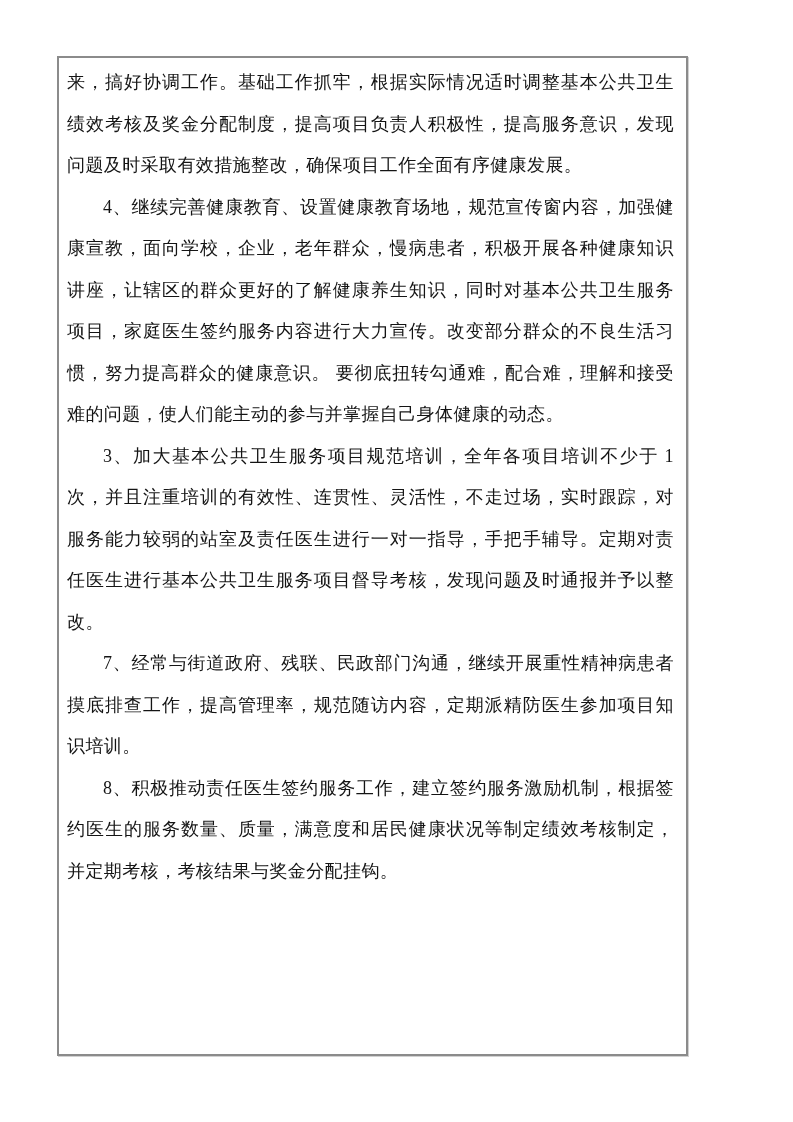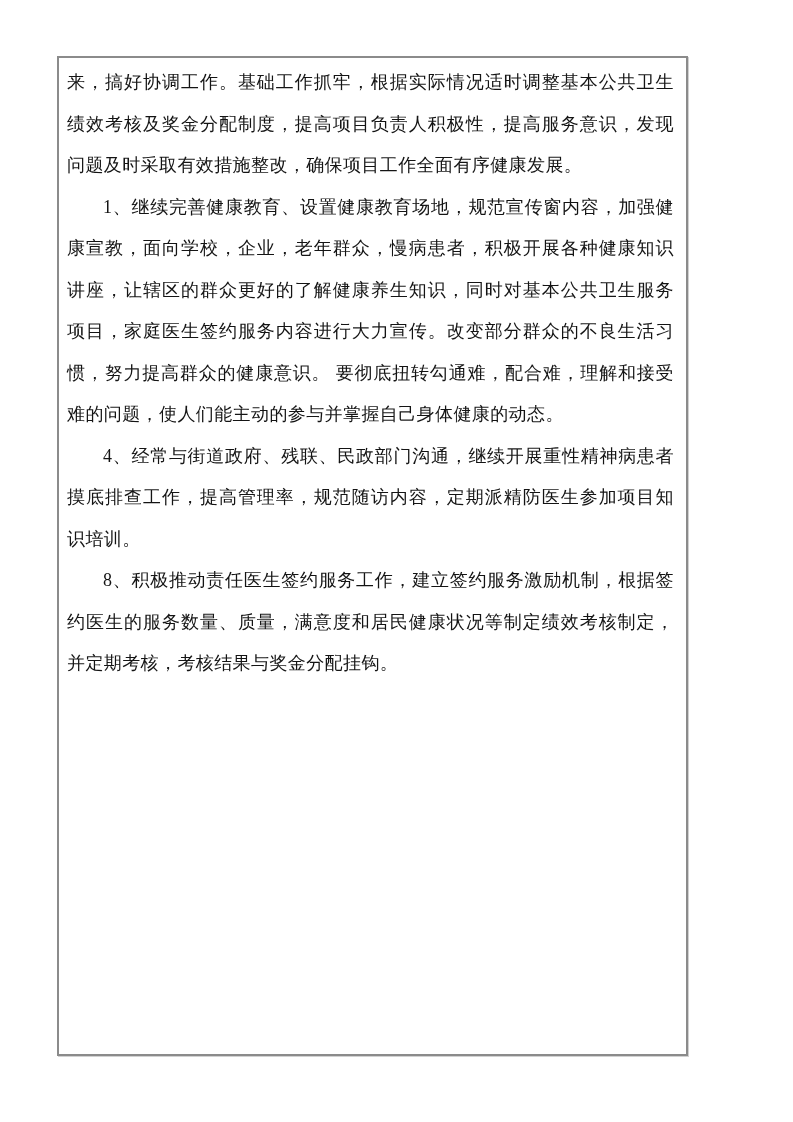--- a/index.html
+++ b/index.html
@@ -40,17 +40,18 @@
   .para.indent {
     text-indent: 2em;
   }
 </style>
 </head>
 <body>
 
 <div class="page">
   <div class="cell">
     <p class="para">来，搞好协调工作。基础工作抓牢，根据实际情况适时调整基本公共卫生绩效考核及奖金分配制度，提高项目负责人积极性，提高服务意识，发现问题及时采取有效措施整改，确保项目工作全面有序健康发展。</p>
-    <p class="para indent">1、继续完善健康教育、设置健康教育场地，规范宣传窗内容，加强健康宣教，面向学校，企业，老年群众，慢病患者，积极开展各种健康知识讲座，让辖区的群众更好的了解健康养生知识，同时对基本公共卫生服务项目，家庭医生签约服务内容进行大力宣传。改变部分群众的不良生活习惯，努力提高群众的健康意识。 要彻底扭转勾通难，配合难，理解和接受难的问题，使人们能主动的参与并掌握自己身体健康的动态。</p>
-    <p class="para indent">4、经常与街道政府、残联、民政部门沟通，继续开展重性精神病患者摸底排查工作，提高管理率，规范随访内容，定期派精防医生参加项目知识培训。</p>
+    <p class="para indent">4、继续完善健康教育、设置健康教育场地，规范宣传窗内容，加强健康宣教，面向学校，企业，老年群众，慢病患者，积极开展各种健康知识讲座，让辖区的群众更好的了解健康养生知识，同时对基本公共卫生服务项目，家庭医生签约服务内容进行大力宣传。改变部分群众的不良生活习惯，努力提高群众的健康意识。 要彻底扭转勾通难，配合难，理解和接受难的问题，使人们能主动的参与并掌握自己身体健康的动态。</p>
+    <p class="para indent">3、加大基本公共卫生服务项目规范培训，全年各项目培训不少于 1 次，并且注重培训的有效性、连贯性、灵活性，不走过场，实时跟踪，对服务能力较弱的站室及责任医生进行一对一指导，手把手辅导。定期对责任医生进行基本公共卫生服务项目督导考核，发现问题及时通报并予以整改。</p>
+    <p class="para indent">7、经常与街道政府、残联、民政部门沟通，继续开展重性精神病患者摸底排查工作，提高管理率，规范随访内容，定期派精防医生参加项目知识培训。</p>
     <p class="para indent">8、积极推动责任医生签约服务工作，建立签约服务激励机制，根据签约医生的服务数量、质量，满意度和居民健康状况等制定绩效考核制定，并定期考核，考核结果与奖金分配挂钩。</p>
   </div>
 </div>
 
 </body></html>

